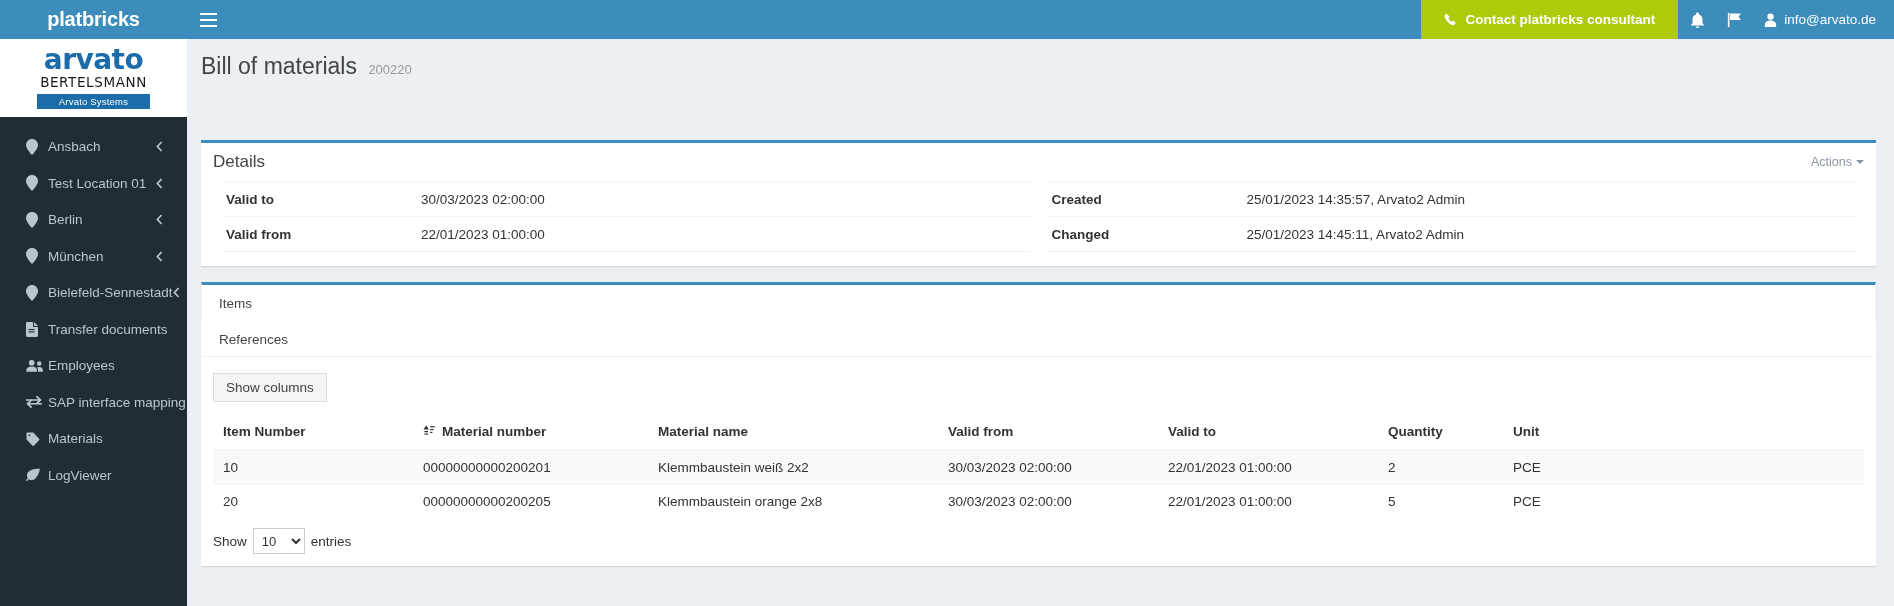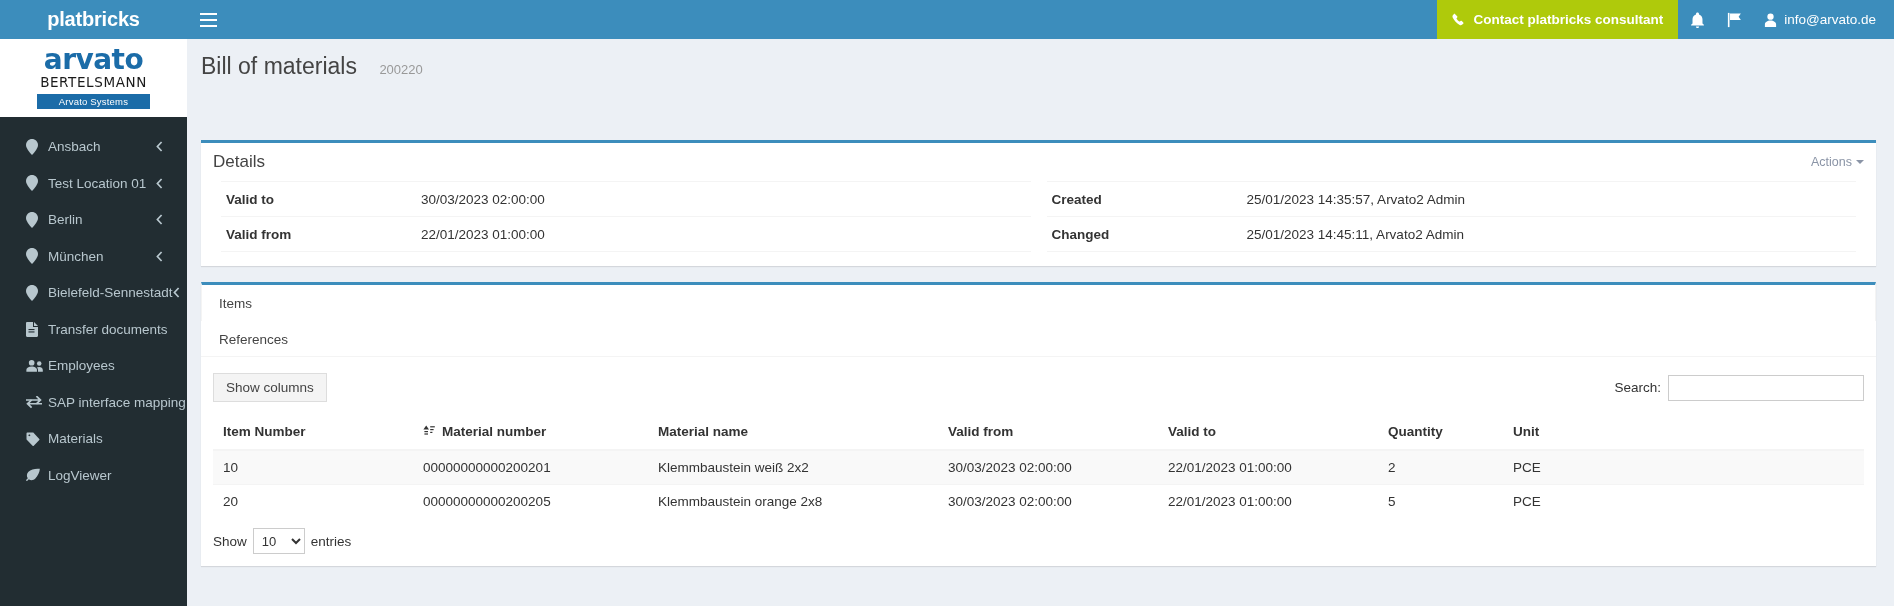--- a/index.html
+++ b/index.html
@@ -49,21 +49,21 @@
   .navright {
     display: flex;
     align-items: stretch;
   }
   .consultant {
     background: #afca0b;
     color: #ffffff;
     display: flex;
     align-items: center;
     gap: 7px;
-    padding: 0 15px;
+    padding: 0 23px;
     font-size: 13.5px;
     font-weight: bold;
     cursor: pointer;
     white-space: nowrap;
   }
   .navicon {
     display: flex;
     align-items: center;
     justify-content: center;
     width: 38px;
@@ -156,21 +156,21 @@
   }
   .page-title {
     font-size: 23px;
     color: #444;
     font-weight: normal;
     display: inline;
   }
   .page-sub {
     font-size: 13px;
     color: #999;
-    margin-left: 18px;
+    margin-left: 7px;
   }
   .inner { padding: 0 18px 0 14px; }
 
   
   .box {
     background: #ffffff;
     border-top: 3px solid #3c8dbc;
     box-shadow: 0 1px 1px rgba(0,0,0,.1);
     margin-top: 48px;
   }
@@ -556,24 +556,20 @@
 
       <div class="nav-tabs-custom">
         <ul class="tabs" id="tablist">
             <li class="tab active">Items</li>
             <li class="tab">References</li>
           </ul>
 
         <div class="tab-content">
           <div class="table-top">
             <button class="btn-default">Show columns</button>
-            <div class="search-wrap">
-              <span>Search:</span>
-              <input class="search-input" type="text" placeholder="" style="">
-            </div>
           </div>
 
           <table class="dt">
             <thead>
               <tr id="theadrow">
                   <th style="width: 200px;"><span>Item Number</span></th>
                   <th style="width: 235px;"><span class="sort-ico"><svg width="12" height="13" viewBox="0 0 12 13">
                         <path fill="#333" d="M3.2 0.6L0.4 4.4h5.6z"></path>
                         <rect x="7.2" y="1.2" width="4.6" height="1.2" fill="#333"></rect>
                         <rect x="7.2" y="4" width="3.4" height="1.2" fill="#333"></rect>

